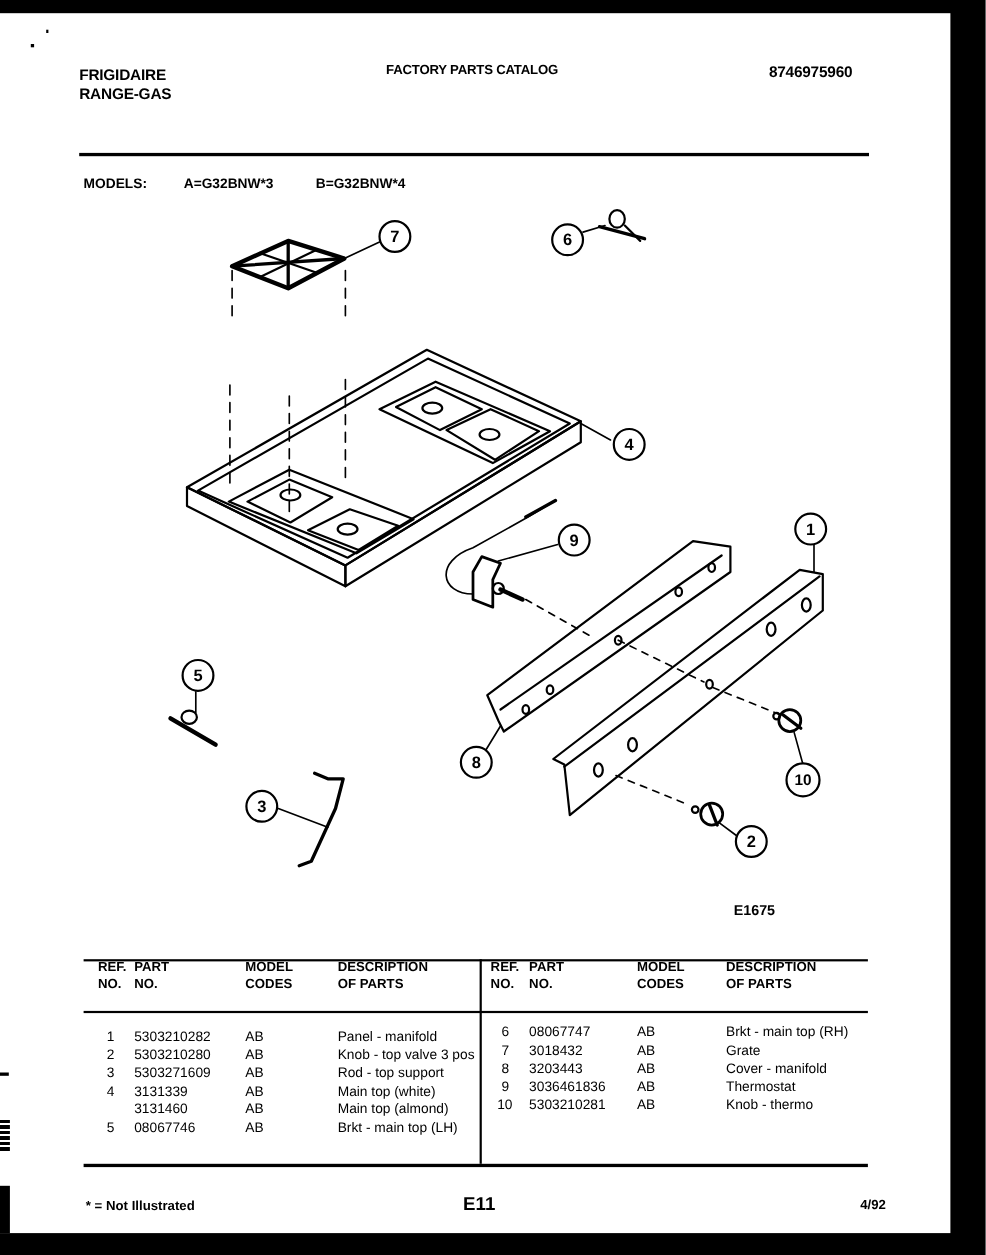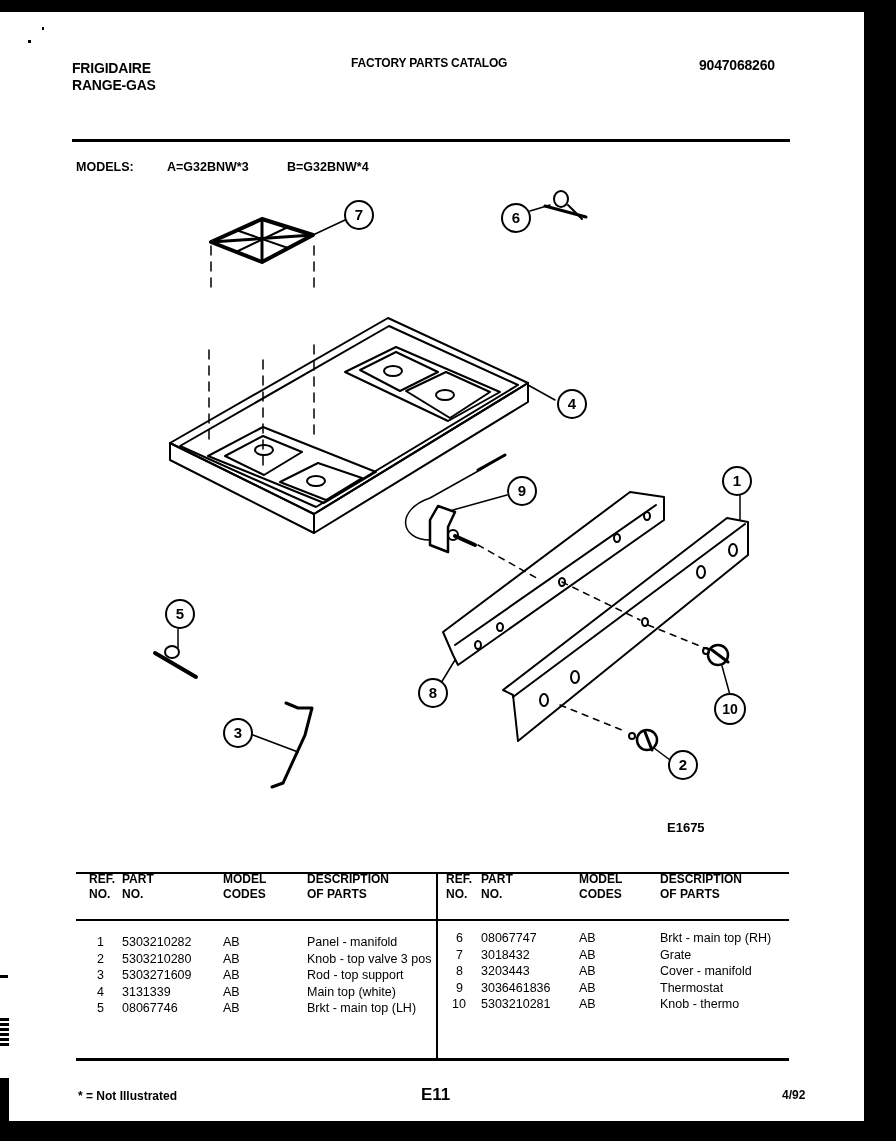--- a/index.html
+++ b/index.html
@@ -23,21 +23,21 @@
 </head>
 <body>
 
 <div class="page"></div>
 
 <div class="hdr hdr-left">
   <div>FRIGIDAIRE</div>
   <div>RANGE-GAS</div>
 </div>
 <div class="hdr hdr-center">FACTORY PARTS CATALOG</div>
-<div class="hdr hdr-right">9047068260</div>
+<div class="hdr hdr-right">8746975960</div>
 
 <div class="rule" style="left:72px; top:139px; width:718px; height:3px;"></div>
 
 <div class="models" style="left:76px;">MODELS:</div>
 <div class="models" style="left:167px;">A=G32BNW*3</div>
 <div class="models" style="left:287px;">B=G32BNW*4</div>
 
 <svg class="diagram" width="896" height="1141" viewBox="0 0 896 1141">
   <g fill="none" stroke="#000" stroke-width="2" stroke-linejoin="round" stroke-linecap="round">
 
@@ -219,20 +219,26 @@
         <td>AB</td>
         <td>Rod - top support</td>
       </tr>
     <tr>
         <td style="padding-left:8px;">4</td>
         <td>3131339</td>
         <td>AB</td>
         <td>Main top (white)</td>
       </tr>
     <tr>
+        <td style="padding-left:8px;"></td>
+        <td>3131460</td>
+        <td>AB</td>
+        <td>Main top (almond)</td>
+      </tr>
+    <tr>
         <td style="padding-left:8px;">5</td>
         <td>08067746</td>
         <td>AB</td>
         <td>Brkt - main top (LH)</td>
       </tr>
   </tbody>
 </table>
 
 <table class="parts" style="left:446px;">
   <thead>

